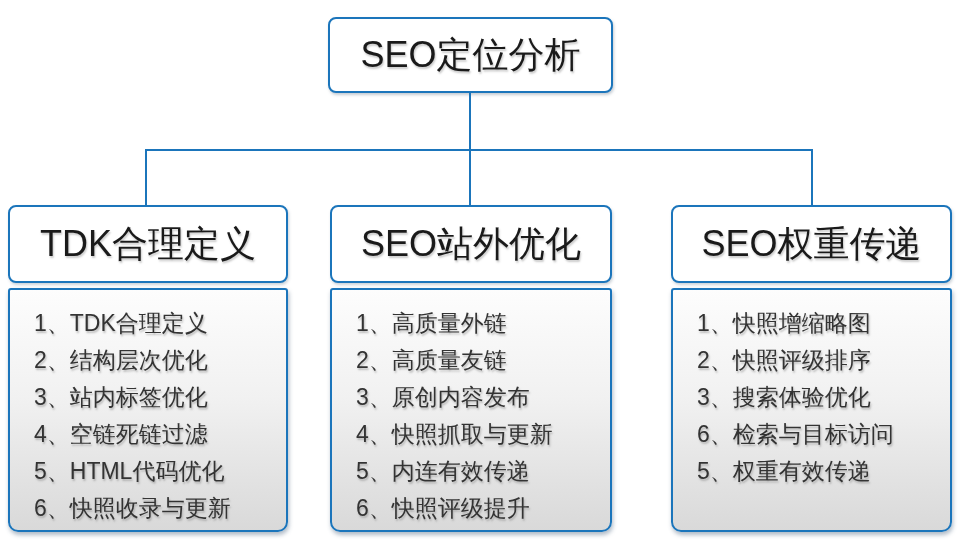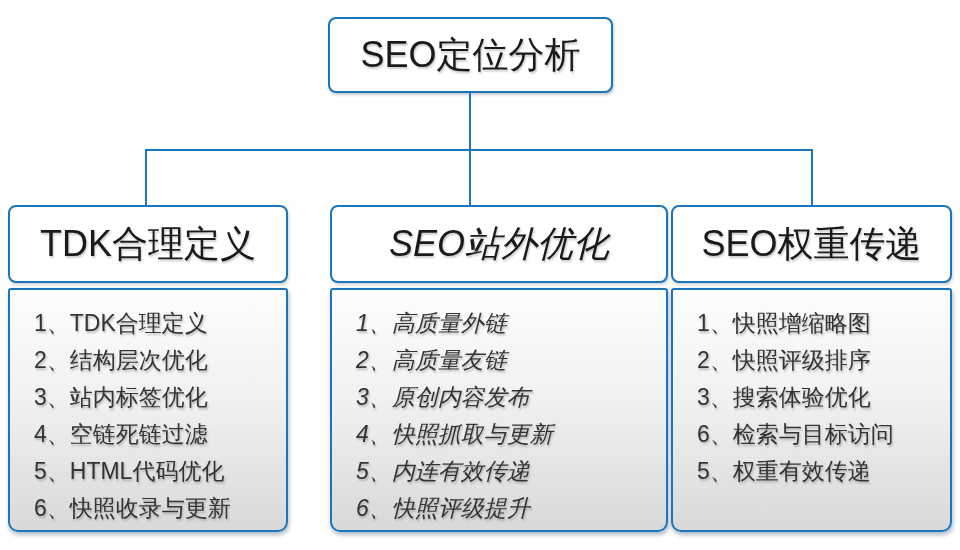--- a/index.html
+++ b/index.html
@@ -35,21 +35,21 @@
   .col-body {
     position: absolute;
     top: 288px; height: 244px;
     border: 2px solid var(--accent);
     border-radius: 3px 3px 10px 10px;
     background: linear-gradient(180deg, #fdfdfd 0%, #f1f1f1 45%, #d9d9d9 100%);
     box-shadow: 1px 3px 4px rgba(80,105,130,0.45);
     padding: 15px 10px 0 24px;
   }
   .col-left   { left: 8px;   width: 280px; }
-  .col-mid    { left: 330px; width: 338px; font-style: italic; }
+  .col-mid    { left: 330px; width: 282px; }
   .col-right  { left: 671px; width: 281px; }
   .col-body ul { list-style: none; }
   .col-body li {
     font-size: 23px;
     line-height: 37px;
     color: #333333;
     text-shadow: 1px 2px 2px rgba(130,130,130,0.5);
     white-space: nowrap;
   }
   .line {

